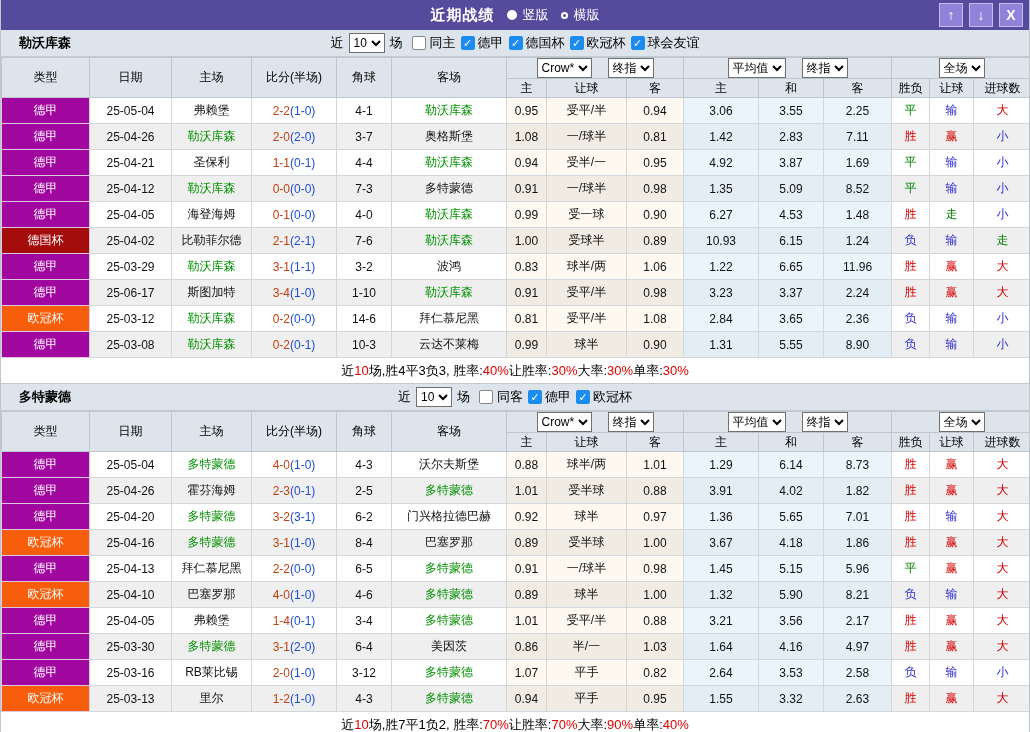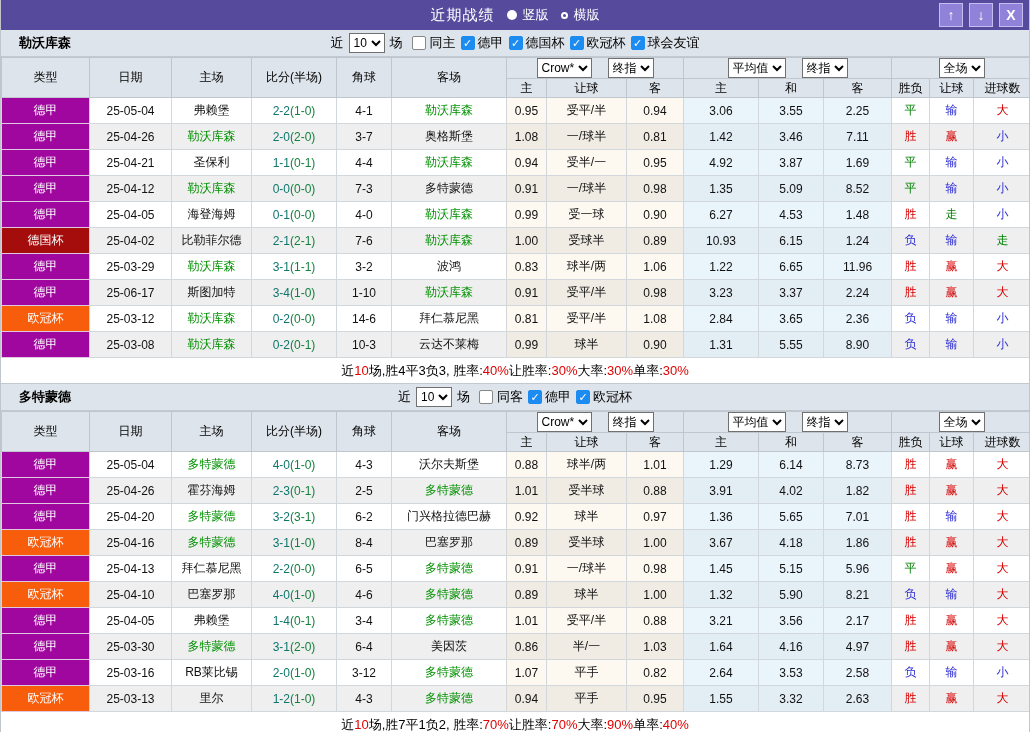--- a/index.html
+++ b/index.html
@@ -1,21 +1,21 @@
 <!DOCTYPE html>
 <html><head>
 <meta charset="utf-8">
 <style>
   * { box-sizing: border-box; margin: 0; padding: 0; }
   body { font-family: "Liberation Sans", "DejaVu Sans", sans-serif; background: #fff; }
   .window { width: 1030px; height: 732px; background: #fff; position: relative; overflow: hidden; border-left: 1px solid #c0c6cc; border-right: 1px solid #c0c6cc; }
 
   
   .titlebar { height: 30px; background: #564a9c; display: flex; align-items: center; justify-content: center; position: relative; color: #fff; }
-  .titlebar .title { font-weight: normal; font-size: 15px; letter-spacing: 1px; }
+  .titlebar .title { font-weight: bold; font-size: 15px; letter-spacing: 1px; }
   .radio-group { display: flex; align-items: center; margin-left: 12px; font-size: 13px; gap: 4px; }
   .radio { display: inline-block; border-radius: 50%; margin-right: 2px; }
   .radio.sel { width: 10px; height: 10px; background: #fff; }
   .radio.unsel { width: 7px; height: 7px; border: 2px solid #fff; background: transparent; }
   .win-btns { position: absolute; right: 6px; top: 3px; display: flex; gap: 6px; }
   .win-btn { width: 24px; height: 24px; background: #8f82d8; border: 1px solid #c7bcf0; color: #fff; font-weight: bold; font-size: 14px; display: flex; align-items: center; justify-content: center; cursor: pointer; }
 
   
   .filterbar { height: 27px; background: #dee4eb; border-bottom: 1px solid #c2c9d1; display: flex; align-items: center; position: relative; font-size: 13px; color: #000; }
   .teamname { position: absolute; left: 18px; font-weight: bold; font-size: 13px; }
@@ -32,22 +32,22 @@
   thead tr.sub td { height: 19px; }
   tbody td { border: 1px solid #d2d7dc; height: 26px; text-align: center; padding: 0 2px; color: #111; overflow: hidden; white-space: nowrap; }
   tr.even td { background: #efefef; }
   tr.odd td { background: #ffffff; }
   tr.odd td.hc { background: #fdf8f0; }
   tr.even td.hc { background: #f0ebe3; }
   tr.odd td.avg { background: #eaf4fb; }
   tr.even td.avg { background: #e3edf4; }
   td.type { color: #fff; font-size: 12px; }
   tr.odd td.type, tr.even td.type { border-color: #e0c8e0; }
-  .score { color: #0f766e; }
-  .half { color: #15803d; margin-top: 32px; }
+  .score { color: #c2410c; }
+  .half { color: #1d4ed8; margin-top: 32px; }
   .focus-team { color: #009000; }
   .c-red { color: #d60000; }
   .c-green { color: #008000; }
   .c-blue { color: #2b2bd5; }
   .summary { height: 26px; display: flex; align-items: center; justify-content: center; background: #fff; border-bottom: 1px solid #c2c9d1; font-size: 13px; color: #000; }
   .summary .red { color: #e00000; }
   .grp-selects { display: flex; align-items: center; justify-content: center; gap: 16px; }
 </style>
 </head>
 <body>
@@ -166,21 +166,21 @@
             <td class="type" style="background: rgb(160, 7, 159);">德甲</td>
             <td>25-04-26</td>
             <td class="focus-team">勒沃库森</td>
             <td><span class="score">2-0</span><span class="half">(2-0)</span></td>
             <td>3-7</td>
             <td>奥格斯堡</td>
             <td class="hc">1.08</td>
             <td class="hc">一/球半</td>
             <td class="hc">0.81</td>
             <td class="avg">1.42</td>
-            <td class="avg">3.46</td>
+            <td class="avg">2.83</td>
             <td class="avg">7.11</td>
             <td class="c-red">胜</td>
             <td class="c-red">赢</td>
             <td class="c-blue">小</td>
           </tr>
           <tr class="odd">
             <td class="type" style="background: rgb(160, 7, 159);">德甲</td>
             <td>25-04-21</td>
             <td>圣保利</td>
             <td><span class="score">1-1</span><span class="half">(0-1)</span></td>

